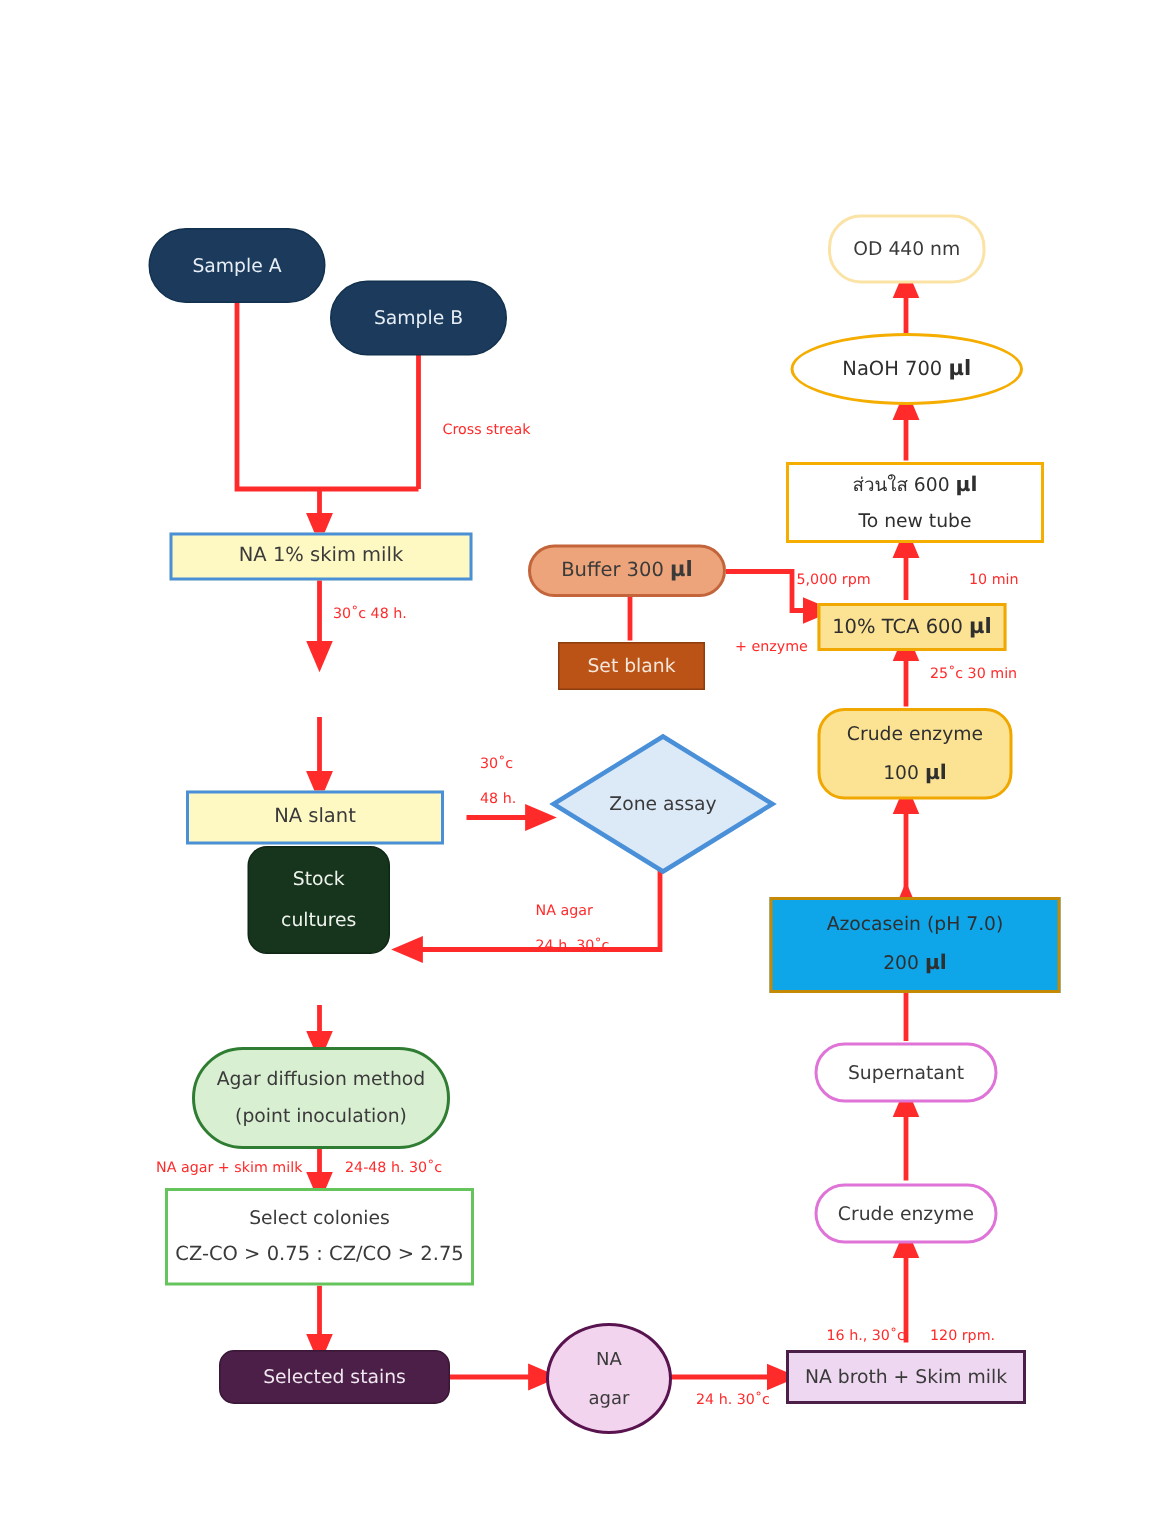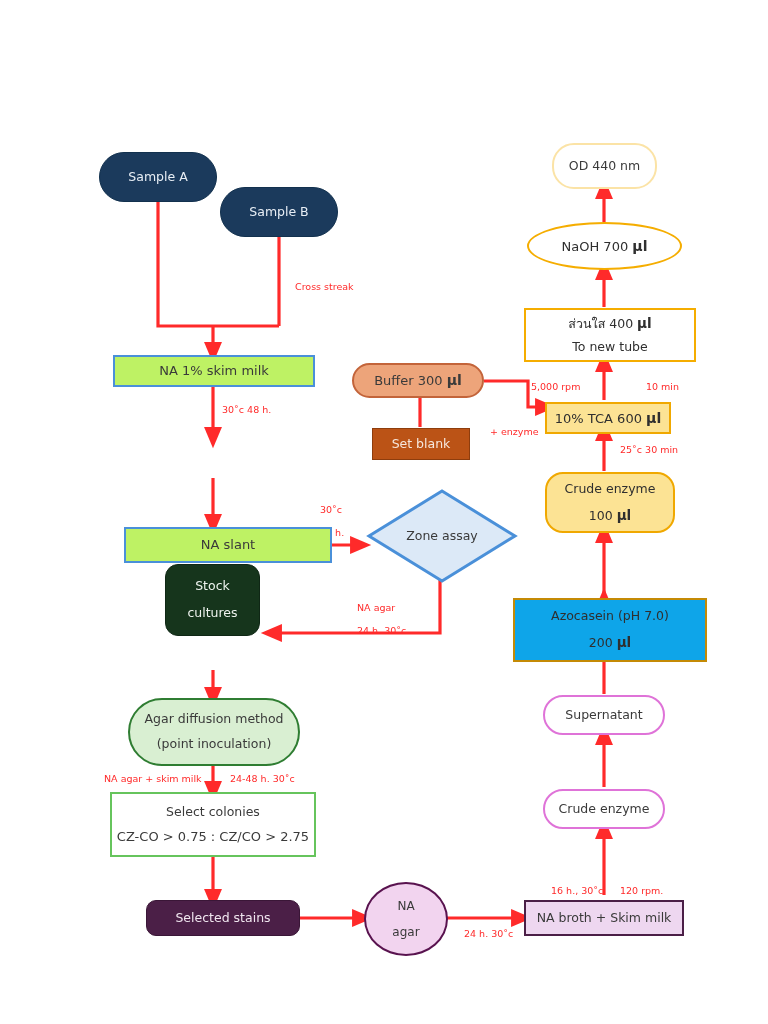--- a/index.html
+++ b/index.html
@@ -11,21 +11,21 @@
   }
   #canvas{position:absolute;inset:0;width:768px;height:1024px;}
   svg.edges{position:absolute;left:0;top:0;width:768px;height:1024px;pointer-events:none;}
 
   .node{position:absolute;box-sizing:border-box;display:flex;flex-direction:column;
         align-items:center;justify-content:center;text-align:center;line-height:1.35;}
   .node .ln{display:block;white-space:nowrap;}
 
   
   .sample{background:#1b3a5c;border:1.5px solid #12314e;border-radius:26px;color:#e8eef5;font-size:12.5px;}
-  .blue-box{background:#bef264;border:2px solid #4a90d9;color:#3a3a3a;font-size:13px;}
+  .blue-box{background:#fef9c3;border:2px solid #4a90d9;color:#3a3a3a;font-size:13px;}
   .blue-oval{background:#dce9f7;border:2px solid #4a90d9;color:#3a3a3a;font-size:13px;border-radius:50%;}
   .blue-diamond-label{color:#3a3a3a;font-size:12.5px;background:transparent;border:0;}
   .dark-green{background:#16351c;border:1.5px solid #0f2715;border-radius:13px;color:#eef3ee;font-size:12.5px;}
   .light-green-round{background:#d9efd2;border:2.5px solid #2f7d32;border-radius:34px;color:#3a3a3a;font-size:12.5px;}
   .green-box{background:#ffffff;border:2px solid #66c45c;color:#3a3a3a;font-size:12.5px;}
   .purple-dark{background:#4b1f47;border:1.5px solid #3a1637;border-radius:10px;color:#f0e6ef;font-size:12.5px;}
   .pink-oval{background:#f2d4ef;border:2.5px solid #59134f;border-radius:50%;color:#3a3a3a;font-size:12px;}
   .lav-box{background:#eed7f0;border:2.5px solid #4b1f47;color:#3a3a3a;font-size:12.5px;}
   .magenta-pill{background:#ffffff;border:2.5px solid #df73d8;border-radius:24px;color:#3a3a3a;font-size:12.5px;}
   .orange-pill{background:#eda47a;border:2px solid #c3643a;border-radius:22px;color:#3a3a3a;font-size:13px;}
@@ -121,21 +121,21 @@
 
   <div class="node sample" style="left:220px;top:187px;width:118px;height:50px;">
     <span class="ln">Sample B</span>
   </div>
 
   <div class="node blue-box" style="left:113px;top:355px;width:202px;height:32px;">
     <span class="ln">NA 1% skim milk</span>
   </div>
 
 
-  <div class="node blue-box" style="left:124px;top:527px;width:208px;height:36px;">
+  <div class="node blue-box" style="left:124px;top:527px;width:172px;height:36px;">
     <span class="ln">NA slant</span>
   </div>
 
   <svg style="position:absolute;left:366px;top:488px;width:152px;height:96px;" viewBox="0 0 152 96">
     <polygon points="76,3 149,48 76,93 3,48" fill="#dce9f7" stroke="#4a90d9" stroke-width="3"></polygon>
   </svg>
   <div class="node blue-diamond-label" style="left:366px;top:488px;width:152px;height:96px;">
     <span class="ln">Zone assay</span>
   </div>
 
@@ -191,21 +191,21 @@
 
   <div class="node orange-pill" style="left:352px;top:363px;width:132px;height:35px;">
     <span class="ln"><span>Buffer 300 </span><span class="mu">μl</span></span>
   </div>
 
   <div class="node brown-box" style="left:372px;top:428px;width:98px;height:32px;">
     <span class="ln">Set blank</span>
   </div>
 
   <div class="node white-gold-box" style="left:524px;top:308px;width:172px;height:54px;">
-    <span class="ln"><span>ส่วนใส 400 </span><span class="mu">μl</span></span>
+    <span class="ln"><span>ส่วนใส 600 </span><span class="mu">μl</span></span>
     <span class="ln" style="margin-top:6px;">To new tube</span>
   </div>
 
   <div class="node gold-oval" style="left:527px;top:222px;width:155px;height:48px;">
     <span class="ln"><span>NaOH 700 </span><span class="mu">μl</span></span>
   </div>
 
   <div class="node cream-round" style="left:552px;top:143px;width:105px;height:46px;">
     <span class="ln">OD 440 nm</span>
   </div>

